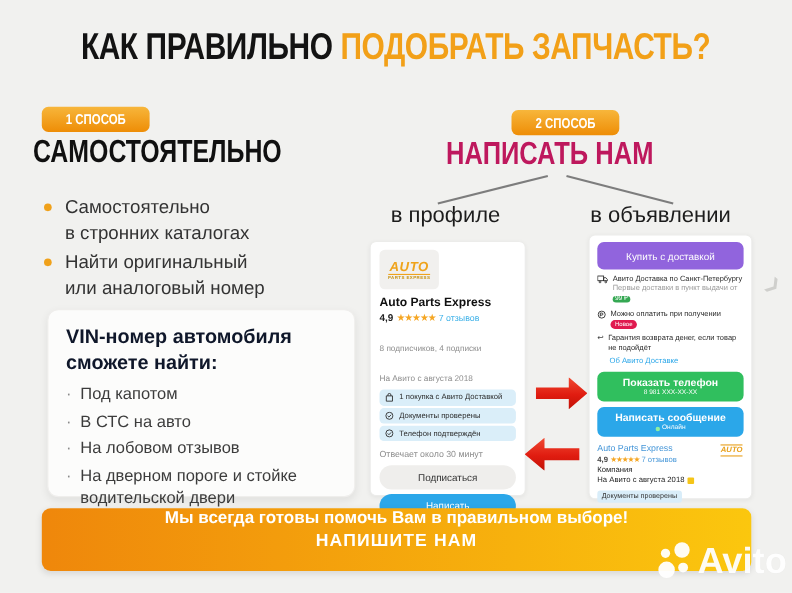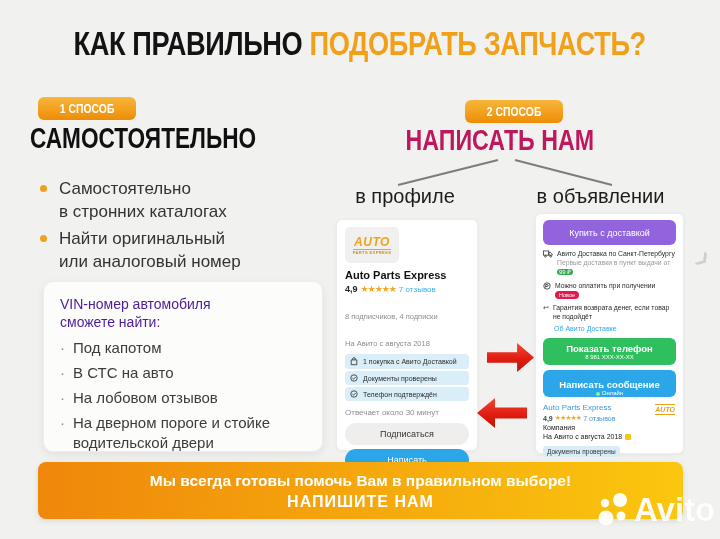--- a/index.html
+++ b/index.html
@@ -30,21 +30,21 @@
   
   .bullet{position:absolute;display:flex;gap:12px;font-size:17px;line-height:1.35;color:#333;}
   .b1{left:40px;top:178px;}
   .b2{left:40px;top:228px;}
   .dot{width:7px;height:7px;border-radius:50%;background:#F0A11A;margin-top:7px;flex:none;}
 
   
   .vin-card{position:absolute;left:43px;top:281px;width:280px;height:171px;background:#fcfcfb;
             border:1px solid #efeeec;border-radius:10px;box-shadow:0 3px 8px rgba(0,0,0,0.07);
             box-sizing:border-box;padding:13px 16px;}
-  .vin-title{font-size:14px;font-weight:400;color:#4c1d95;line-height:1.3;margin-bottom:7px;}
+  .vin-title{font-size:18px;font-weight:700;color:#0f172a;line-height:1.3;margin-bottom:7px;}
   .vin-card ul{list-style:none;margin:0;padding:0;}
   .vin-card li{display:flex;gap:8px;font-size:15px;color:#3c3c3c;line-height:1.32;margin-top:5px;}
   .li-dot{color:#8a8a8a;flex:none;}
 
   
   .panel{position:absolute;background:#fff;border:1px solid #ececea;border-radius:6px;
          box-sizing:border-box;box-shadow:0 1px 4px rgba(0,0,0,0.05);}
   .panel-profile{left:336px;top:219px;width:142px;height:232px;padding:7px 8px;}
   .panel-listing{left:535px;top:213px;width:149px;height:241px;padding:6px 7px;}
 
@@ -71,21 +71,21 @@
   
   .btn-purple{height:25px;border-radius:6px;background:#9164DD;color:#fff;font-size:9px;}
   .lrow{display:flex;gap:4px;margin-top:4px;font-size:6.8px;color:#2b2b2b;line-height:1.35;}
   .lrow svg,.ret-ic{flex:none;margin-top:1px;}
   .ret-ic{font-size:7px;color:#444;line-height:1;}
   .lr-sub{color:#9a9a9a;}
   .badge-green{background:#35A853;color:#fff;border-radius:3px;padding:0 2px;font-size:6px;}
   .badge-red{background:#E01A4F;color:#fff;border-radius:6px;padding:1px 4px;font-size:5.5px;}
   .l-link{font-size:7px;color:#2BA7E9;margin:4px 0 0 11px;}
   .btn-green{margin-top:6px;height:27px;border-radius:6px;background:#30BF5E;color:#fff;}
-  .btn-blue2{margin-top:5px;height:27px;border-radius:6px;background:#2BA7E9;color:#fff;justify-content:flex-end;}
+  .btn-blue2{margin-top:5px;height:27px;border-radius:6px;background:#2BA7E9;color:#fff;}
   .bg-l1{font-size:9.5px;font-weight:700;line-height:1.2;}
   .bg-l2{font-size:6px;display:flex;align-items:center;gap:2px;justify-content:center;line-height:1.2;}
   .online-dot{width:4px;height:4px;border-radius:50%;background:#8FF0A0;display:inline-block;}
   .seller{position:relative;margin-top:6px;}
   .s-name{font-size:8px;color:#4596D8;}
   .s-rating{display:flex;align-items:center;gap:2px;margin-top:2px;}
   .s-val{font-size:7px;font-weight:700;color:#444;}
   .s7{font-size:7px;}
   .s-link{font-size:7px;color:#4596D8;}
   .s-line{font-size:7px;color:#222;margin-top:2px;display:flex;align-items:center;gap:3px;}
@@ -98,21 +98,21 @@
   
   .arrow{position:absolute;background:linear-gradient(180deg,#F04A33 0%,#E01C10 55%,#C11207 100%);}
   .arrow-r{left:487px;top:343px;width:47px;height:29px;
            clip-path:polygon(0% 32%,64% 32%,64% 0%,100% 50%,64% 100%,64% 68%,0% 68%);}
   .arrow-l{left:477px;top:398px;width:50px;height:30px;
            clip-path:polygon(100% 32%,36% 32%,36% 0%,0% 50%,36% 100%,36% 68%,100% 68%);}
 
   
   .banner{position:absolute;left:38px;top:462px;width:645px;height:57px;border-radius:8px;
           background:linear-gradient(90deg,#EF870B,#FBC70E);color:#fff;text-align:center;
-          box-sizing:border-box;padding-top:10px;box-shadow:0 2px 6px rgba(0,0,0,0.10);}
+          box-sizing:border-box;box-shadow:0 2px 6px rgba(0,0,0,0.10);}
   .bn1{font-size:15.5px;font-weight:600;}
   .bn2{font-size:16px;font-weight:800;letter-spacing:1px;margin-top:3px;}
 
   
   .watermark{position:absolute;left:596px;top:491px;display:flex;align-items:center;gap:2px;
              color:rgba(255,255,255,0.95);}
   .wm-text{font-size:33px;font-weight:700;text-shadow:0 0 1px rgba(0,0,0,0.06);}
 
   .chev{position:absolute;left:697px;top:250px;font-size:15px;color:#cfcfcc;transform:rotate(40deg);}
 </style>

